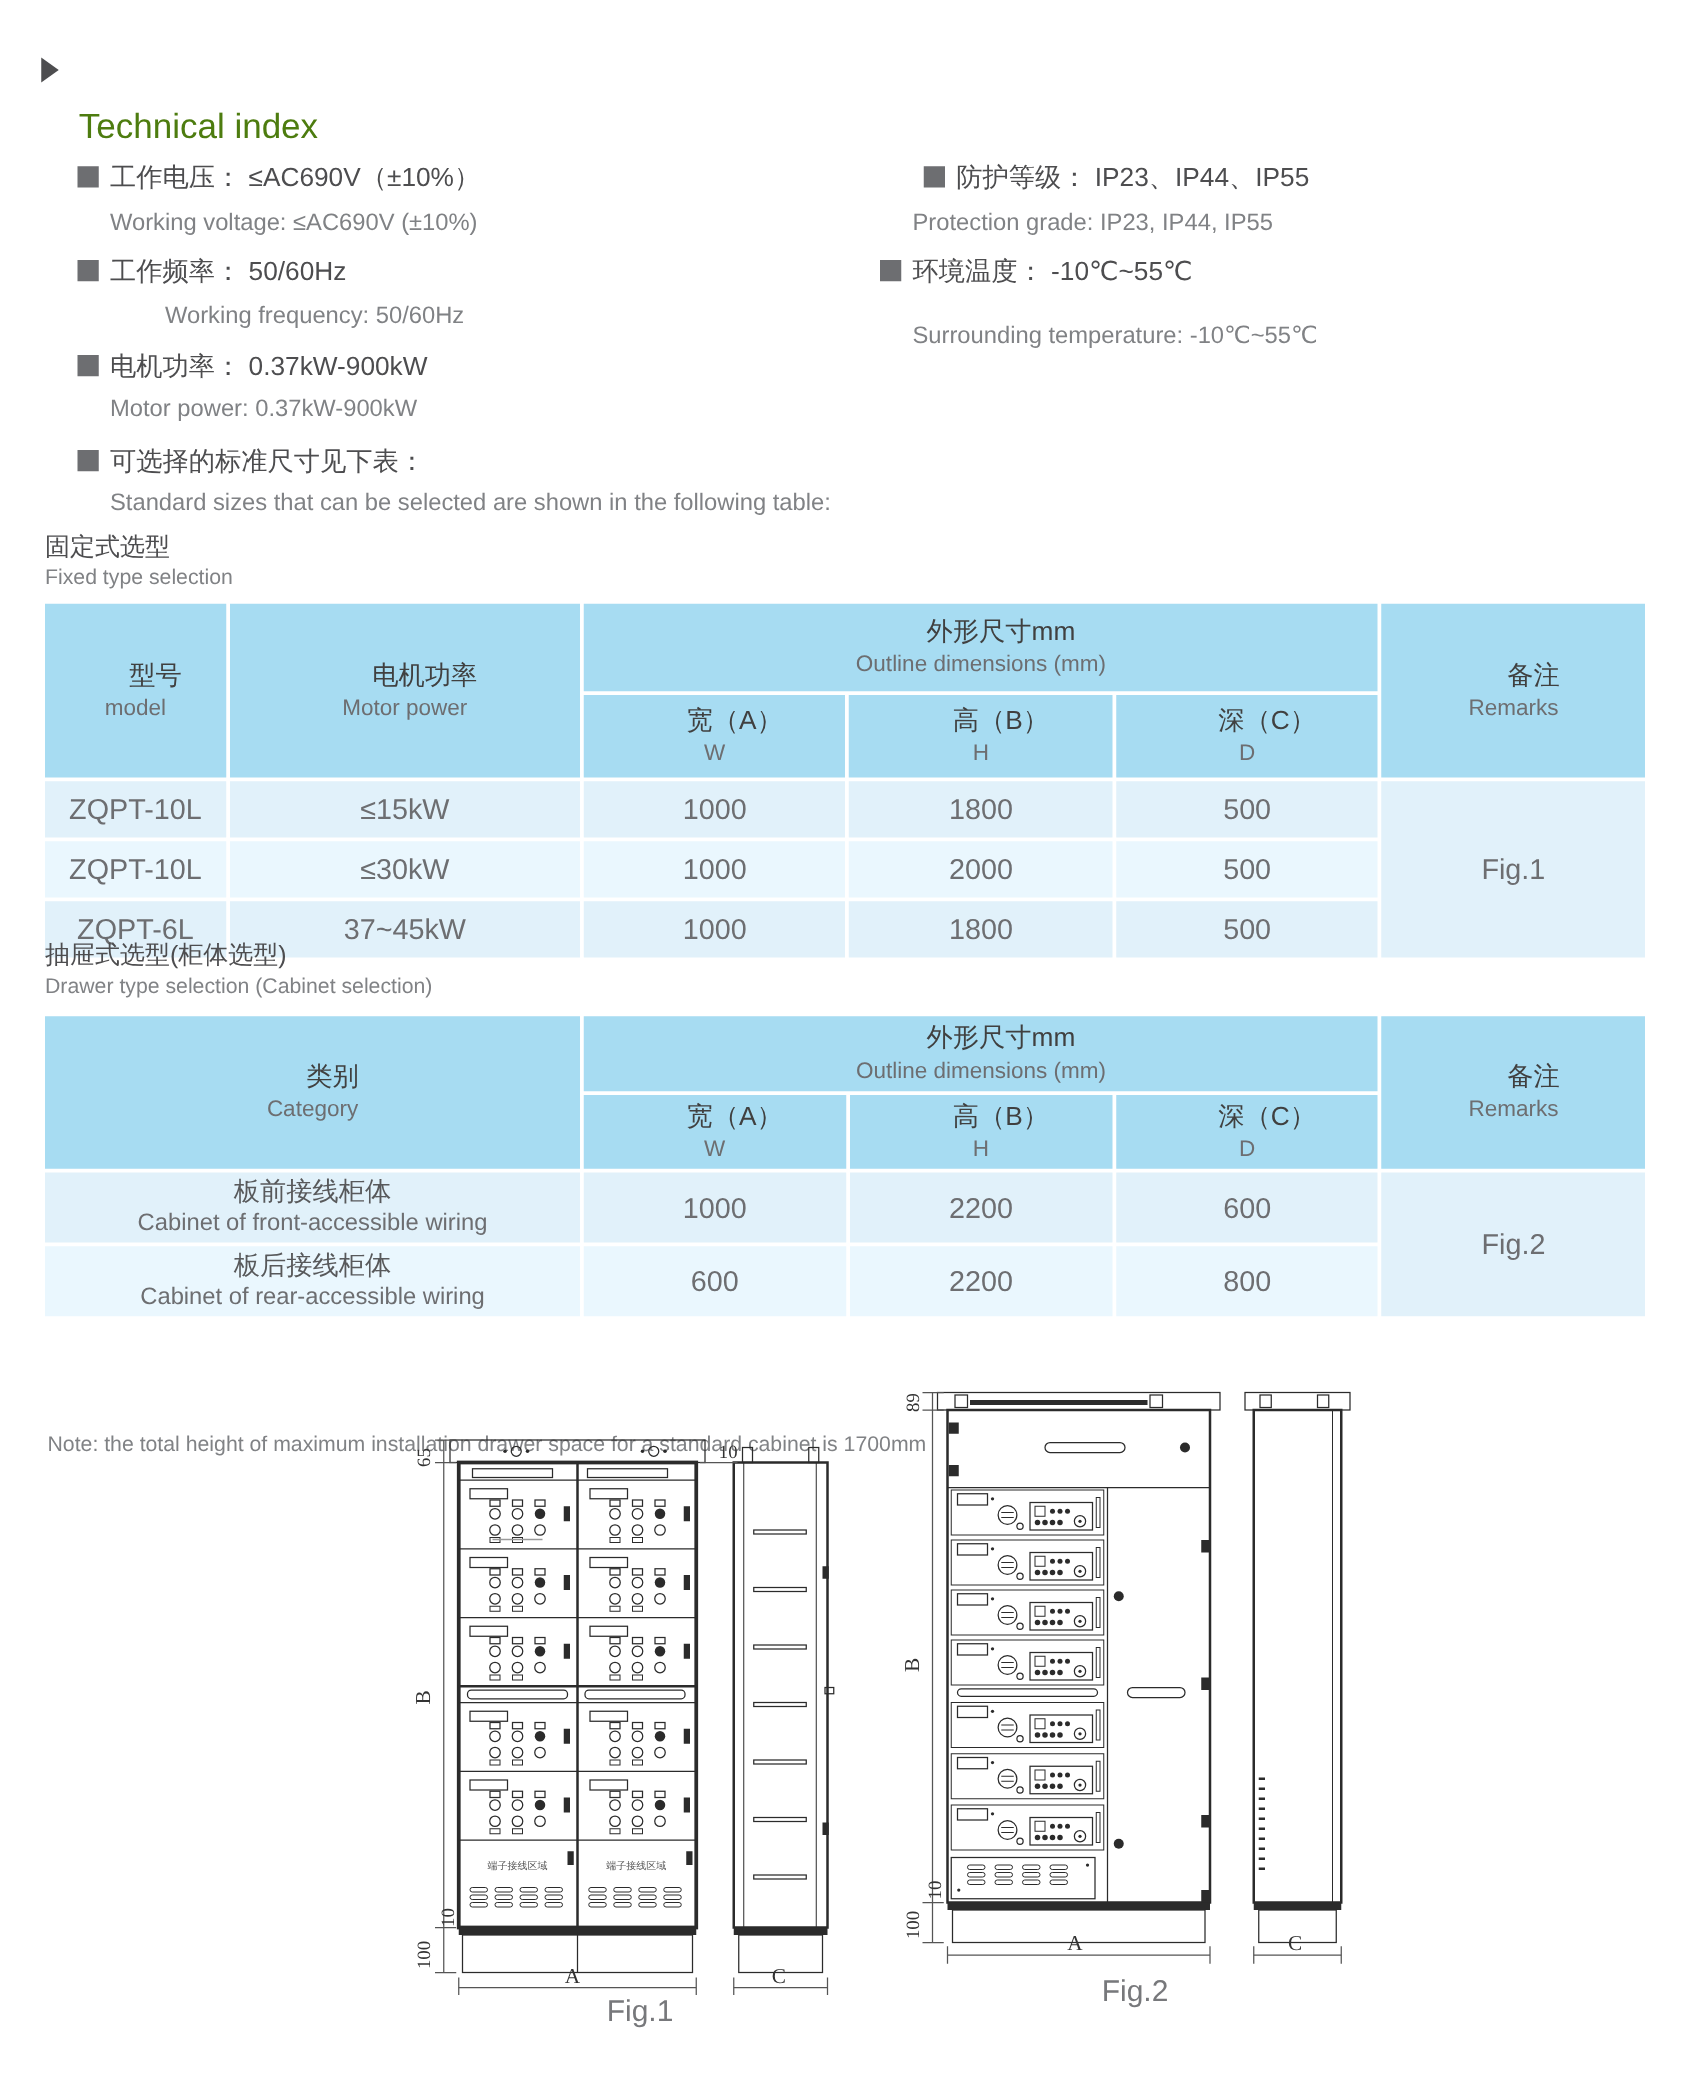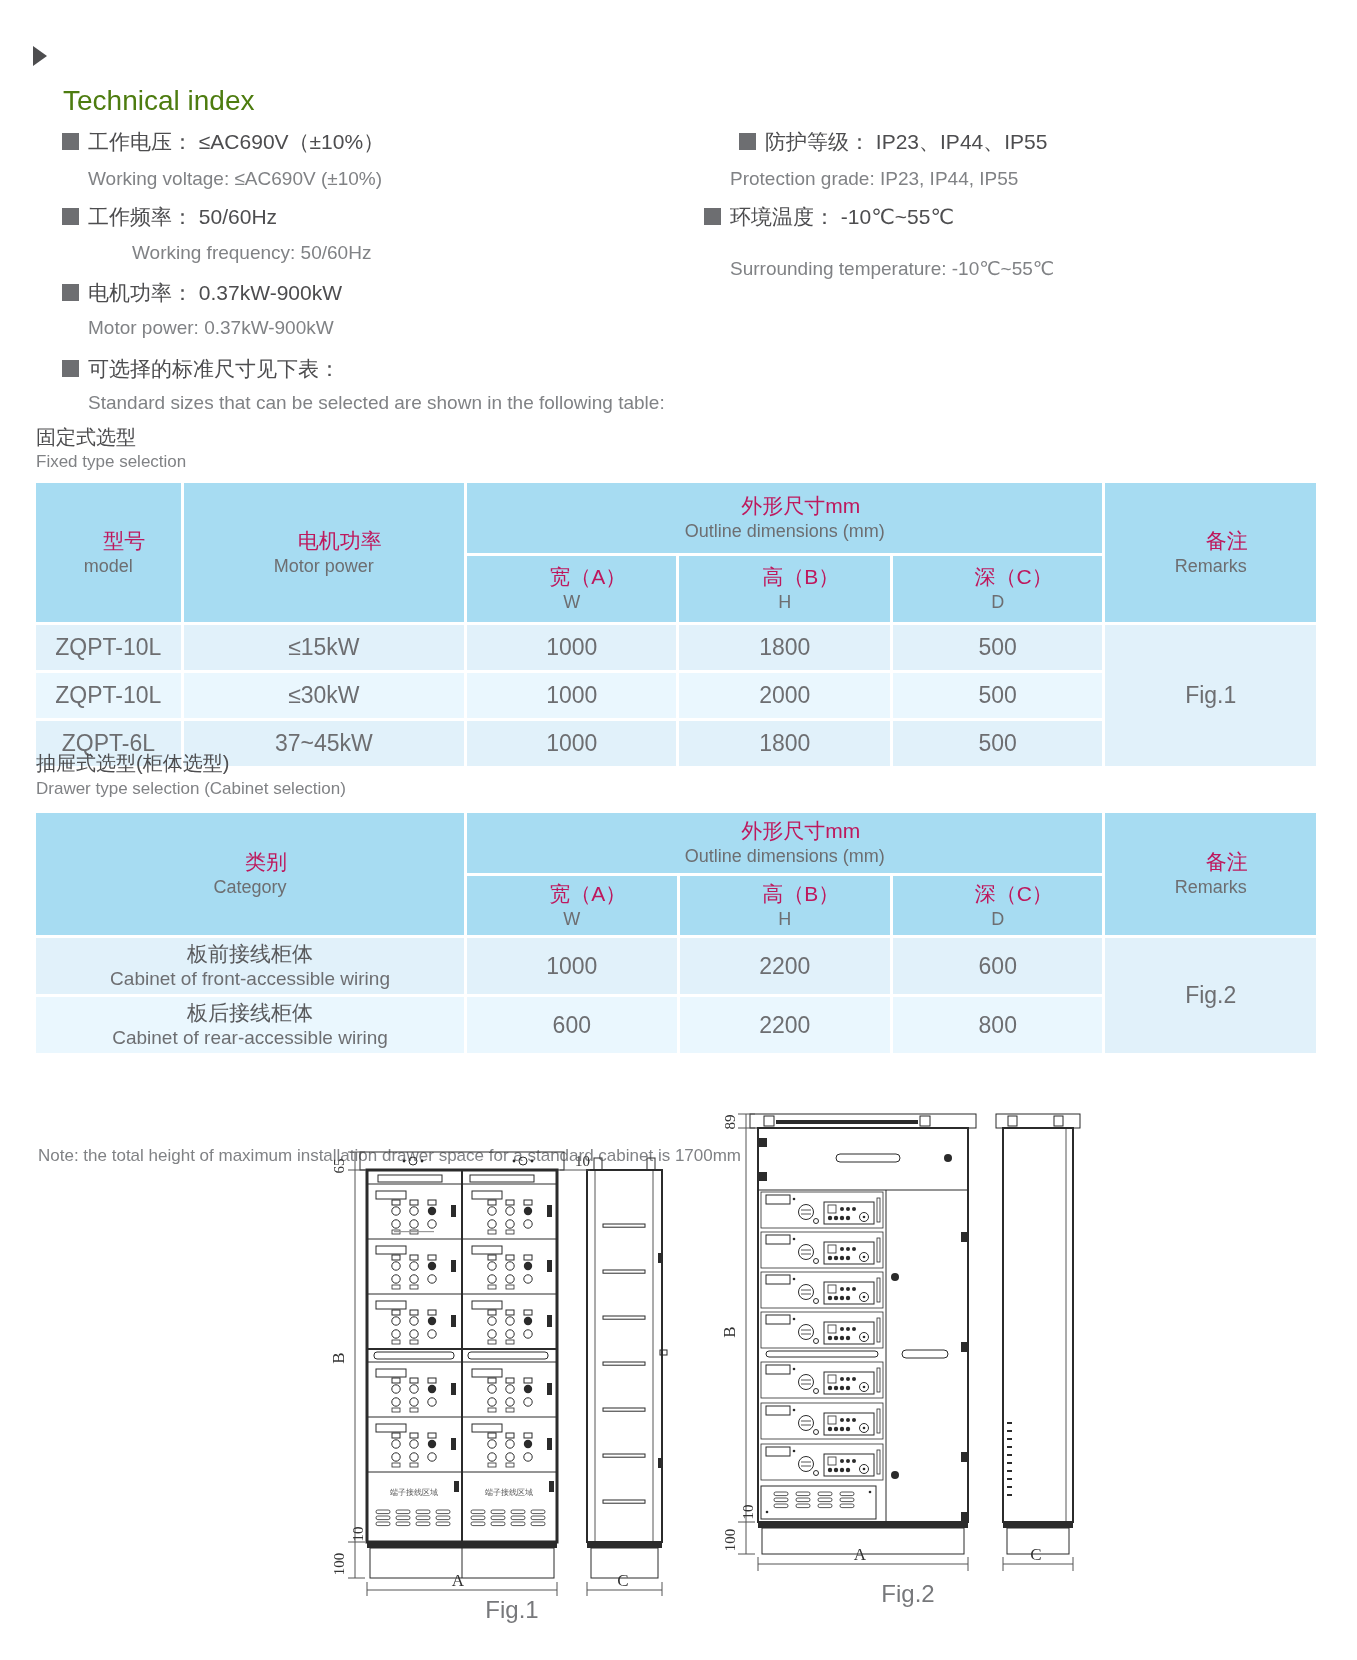--- a/index.html
+++ b/index.html
@@ -16,21 +16,21 @@
   .sq{display:inline-block;width:17px;height:17px;background:#6D6E71;margin-right:9px;vertical-align:-1px;}
   
   .sec-cn{position:absolute;font-size:20px;color:#4D4D4F;}
   .sec-en{position:absolute;font-size:17px;color:#808285;}
   
   table.spec-table{position:absolute;border-collapse:separate;border-spacing:3px;table-layout:fixed;}
   table.spec-table th, table.spec-table td{text-align:center;vertical-align:middle;padding:0;}
   .hdr{background:#A7DCF2;}
   .cellA{background:#E1F1FA;}
   .cellB{background:#EAF7FE;}
-  .th-cn{font-size:21px;color:#be185d;font-weight:normal;line-height:1.35;padding-left:32px;}
+  .th-cn{font-size:21px;color:#404040;font-weight:normal;line-height:1.35;padding-left:32px;}
   .th-en{font-size:18px;color:#6D6E71;font-weight:normal;line-height:1.3;}
   .td-num{font-size:23px;color:#6D6E71;}
   .td-cn{font-size:21px;color:#58595B;line-height:1.3;}
   .td-en{font-size:19px;color:#6D6E71;line-height:1.3;}
   
   .note-cn{position:absolute;font-size:19px;color:#6D6E71;}
   .note-en{position:absolute;font-size:17px;color:#808285;}
   
   .fig{position:absolute;}
   .fig-caption{position:absolute;font-size:24px;color:#77787B;text-align:center;}

